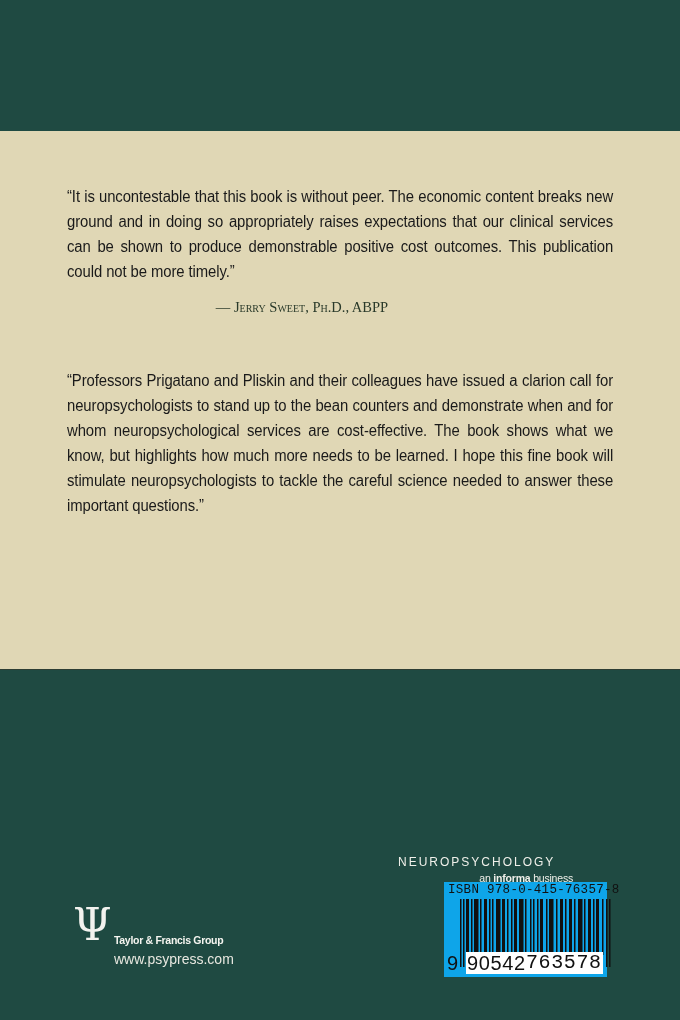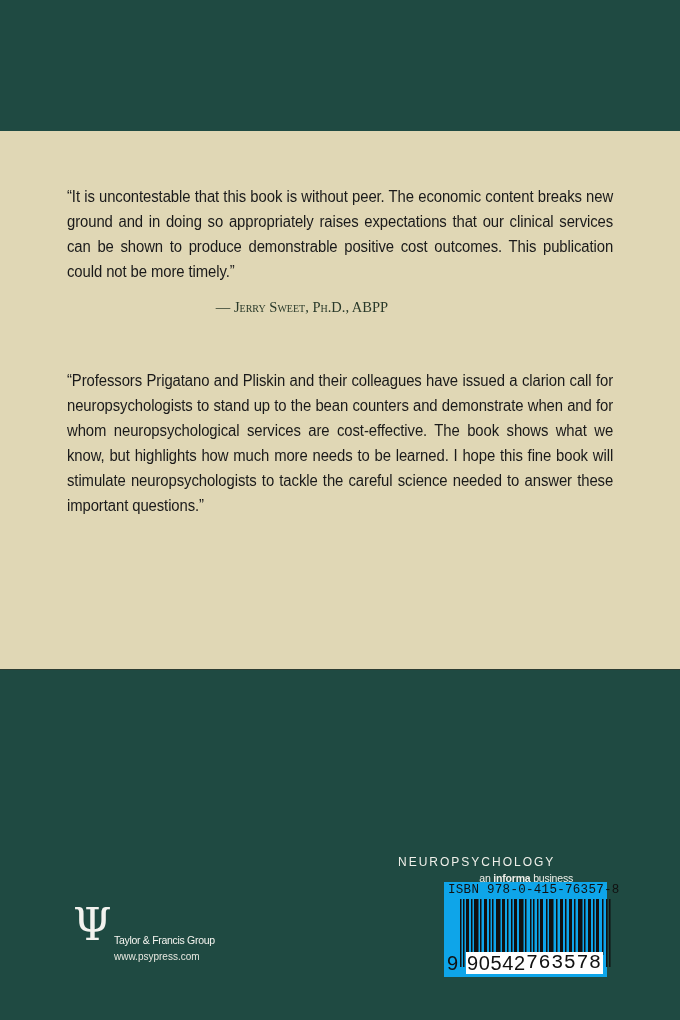--- a/index.html
+++ b/index.html
@@ -34,22 +34,22 @@
   }
   .a1 { top: 299px; }
   .a2 { top: 534px; }
 
   .logo { position: absolute; left: 73px; top: 907px; width: 200px; height: 60px; }
   .psi {
     position: absolute; left: 0; top: -6px;
     font-family: "DejaVu Serif", serif; font-size: 44px; color: #f2f2ee; line-height: 48px;
   }
   .pp-name { position: absolute; left: 41px; top: 4px; font-size: 17.5px; color: #f5f5f0; white-space: nowrap; letter-spacing: -0.2px; }
-  .pp-group { position: absolute; left: 41px; top: 27px; font-size: 10.5px; color: #f5f5f0; font-weight: normal; white-space: nowrap; letter-spacing: -0.3px; }
-  .pp-url { position: absolute; left: 41px; top: 44px; font-size: 10px; color: #e8e8e0; white-space: nowrap; }
+  .pp-group { position: absolute; left: 41px; top: 27px; font-size: 10.5px; color: #f5f5f0; font-weight: bold; white-space: nowrap; letter-spacing: -0.3px; }
+  .pp-url { position: absolute; left: 41px; top: 44px; font-size: 14px; color: #e8e8e0; white-space: nowrap; }
 
   .series { position: absolute; left: 398px; top: 855px; font-size: 12px; letter-spacing: 2px; color: #f0f0ea; white-space: nowrap; }
   .informa { position: absolute; right: 107px; top: 872px; font-size: 10.5px; color: #f0f0ea; white-space: nowrap; letter-spacing: -0.2px; }
   .informa b { font-weight: bold; text-align: right; }
 
   .barcode-box {
     position: absolute; left: 398px; top: 882px; width: 163px; height: 95px;
     background: #0ea5e9;
     margin-left: 46px;
   }

